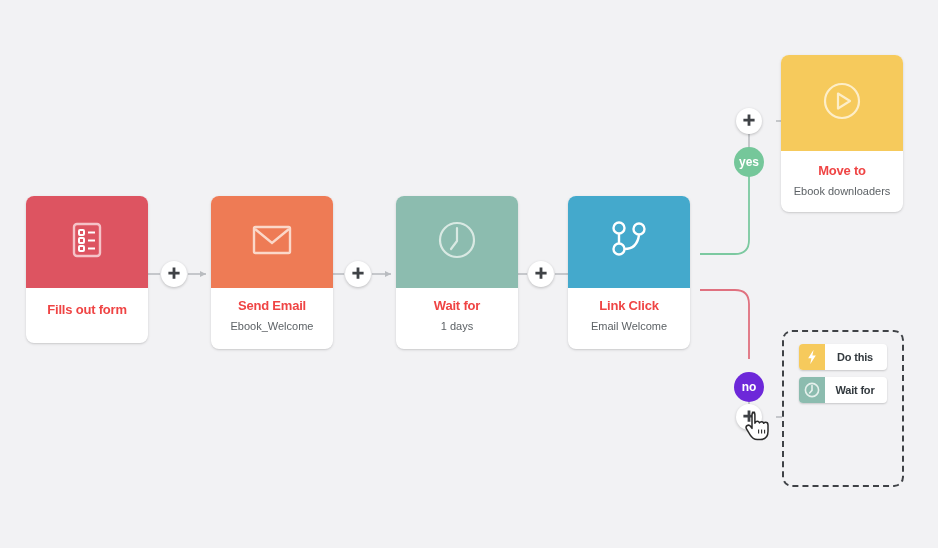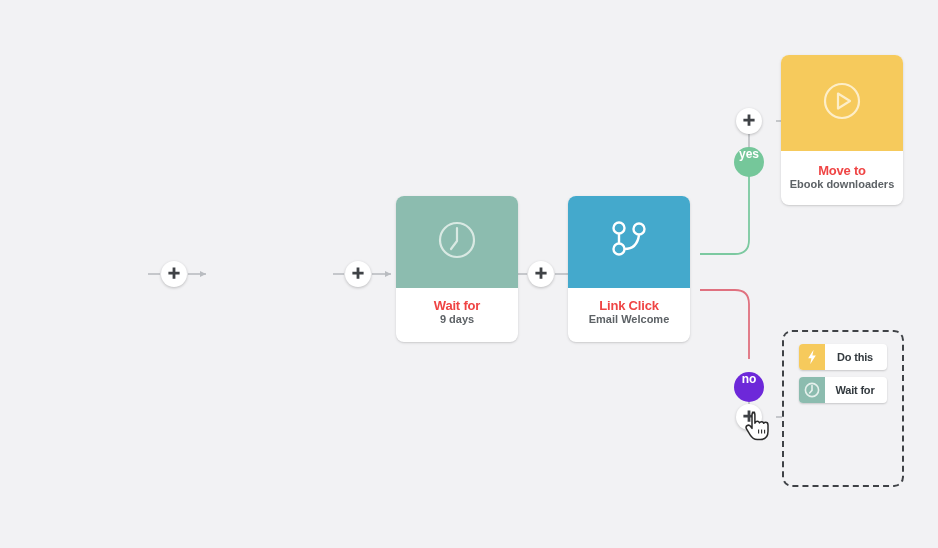--- a/index.html
+++ b/index.html
@@ -31,21 +31,21 @@
   }
   .node-body {
     padding: 10px 6px 16px;
     text-align: center;
   }
   .node-title {
     font-size: 13px; font-weight: bold; color: #ef4444;
     letter-spacing: -0.2px; line-height: 15px;
   }
   .node-sub {
-    font-size: 11px; color: #5d6266; margin-top: 0; line-height: 13px; font-weight: bold;
+    font-size: 11px; color: #5d6266; margin-top: 7px; line-height: 13px;
   }
   .node.tall .node-body { padding: 14px 6px 26px; }
 
   
   #node-form   { left: 26px;  top: 196px; }
   #node-email  { left: 211px; top: 196px; }
   #node-wait   { left: 396px; top: 196px; }
   #node-link   { left: 568px; top: 196px; }
   #node-move   { left: 781px; top: 55px; }
   #node-move .node-head { height: 96px; }
@@ -61,21 +61,21 @@
   .plus svg { display:block; }
   #plus-1 { left:161px; top:261px; }
   #plus-2 { left:345px; top:261px; }
   #plus-3 { left:528px; top:261px; }
   #plus-yes { left:736px; top:108px; }
   #plus-no  { left:736px; top:404px; }
 
   
   .badge {
     position:absolute; width:30px; height:30px; border-radius:50%;
-    display:flex; align-items:flex-start; justify-content:center;
+    display:flex; align-items:center; justify-content:center;
     color:#fff; font-size:12px; font-weight:bold; z-index:5;
   }
   #badge-yes { left:734px; top:147px; background:#75c79a; }
   #badge-no  { left:734px; top:372px; background:#6d28d9; }
 
   
   #action-menu {
     position:absolute; left:782px; top:330px; width:122px; height:157px;
     border:2px dashed #3f4246; border-radius:10px;
     background:#f2f2f4;
@@ -128,34 +128,68 @@
       <polygon points="574,274 568,271 568,277"></polygon>
       <polygon points="790,121 784,118 784,124"></polygon>
       <polygon points="790,417 784,414 784,420"></polygon>
     </g>
 
     <path d="M700 254 L735 254 Q749 254 749 240 L749 175" stroke="#7cc9a0" stroke-width="1.8" fill="none"></path>
 
     <path d="M700 290 L735 290 Q749 290 749 304 L749 359" stroke="#e0717f" stroke-width="1.8" fill="none"></path>
   </svg>
 
-
+  <div class="node tall" id="node-form">
+    <div class="node-head" style="background:#dd5461">
+      <span>
+        <svg width="46" height="46" viewBox="0 0 46 46">
+          <rect x="10" y="7" width="26" height="32" rx="3" fill="none" stroke="#f5c3c8" stroke-width="2.4"></rect>
+          <g fill="none" stroke="#fff" stroke-width="2">
+            <rect x="15" y="13" width="5" height="5" rx="1"></rect>
+            <rect x="15" y="21" width="5" height="5" rx="1"></rect>
+            <rect x="15" y="29" width="5" height="5" rx="1"></rect>
+            <path d="M24 15.5 L31 15.5"></path>
+            <path d="M24 23.5 L31 23.5"></path>
+            <path d="M24 31.5 L31 31.5"></path>
+          </g>
+        </svg>
+      </span>
+    </div>
+    <div class="node-body">
+      <div class="node-title">Fills out form</div>
+    </div>
+  </div>
+
+  <div class="node" id="node-email">
+    <div class="node-head" style="background:#ee7b55">
+      <span>
+        <svg width="52" height="44" viewBox="0 0 52 44">
+          <rect x="8" y="9" width="36" height="26" rx="1.5" fill="none" stroke="#fbd8c9" stroke-width="2.4"></rect>
+          <path d="M9 11 L26 25 L43 11" fill="none" stroke="#fbd8c9" stroke-width="2.4"></path>
+        </svg>
+      </span>
+    </div>
+    <div class="node-body">
+      <div class="node-title">Send Email</div>
+      <div class="node-sub">Ebook_Welcome</div>
+    </div>
+  </div>
 
   <div class="node" id="node-wait">
     <div class="node-head" style="background:#8cbcaf">
       <span>
         <svg width="48" height="48" viewBox="0 0 48 48">
           <circle cx="24" cy="24" r="17" fill="none" stroke="#d9e9e3" stroke-width="2.2"></circle>
           <path d="M24 12 L24 25 L18 33" fill="none" stroke="#d9e9e3" stroke-width="2.2" stroke-linecap="round" stroke-linejoin="round"></path>
         </svg>
       </span>
     </div>
     <div class="node-body">
       <div class="node-title">Wait for</div>
-      <div class="node-sub">9 days</div>
+      <div class="node-sub">1 days</div>
     </div>
   </div>
 
   <div class="node" id="node-link">
     <div class="node-head" style="background:#44a9cc">
       <span>
         <svg width="50" height="48" viewBox="0 0 50 48">
           <g fill="none" stroke="#fff" stroke-width="2.4">
             <circle cx="15" cy="12" r="5.5"></circle>
             <circle cx="15" cy="33" r="5.5"></circle>

